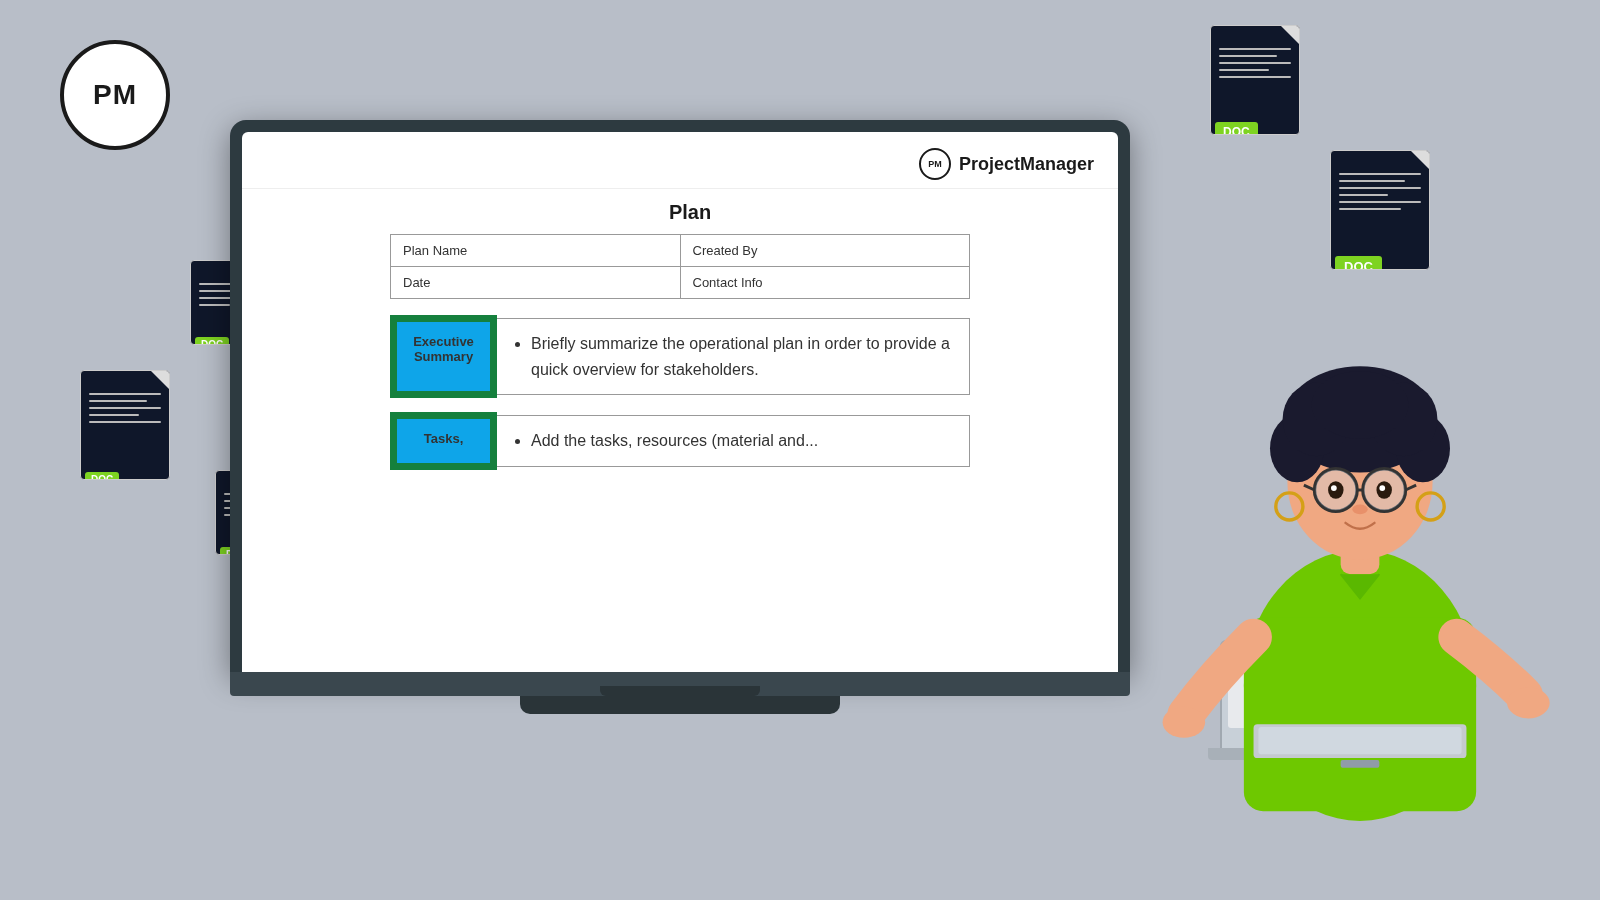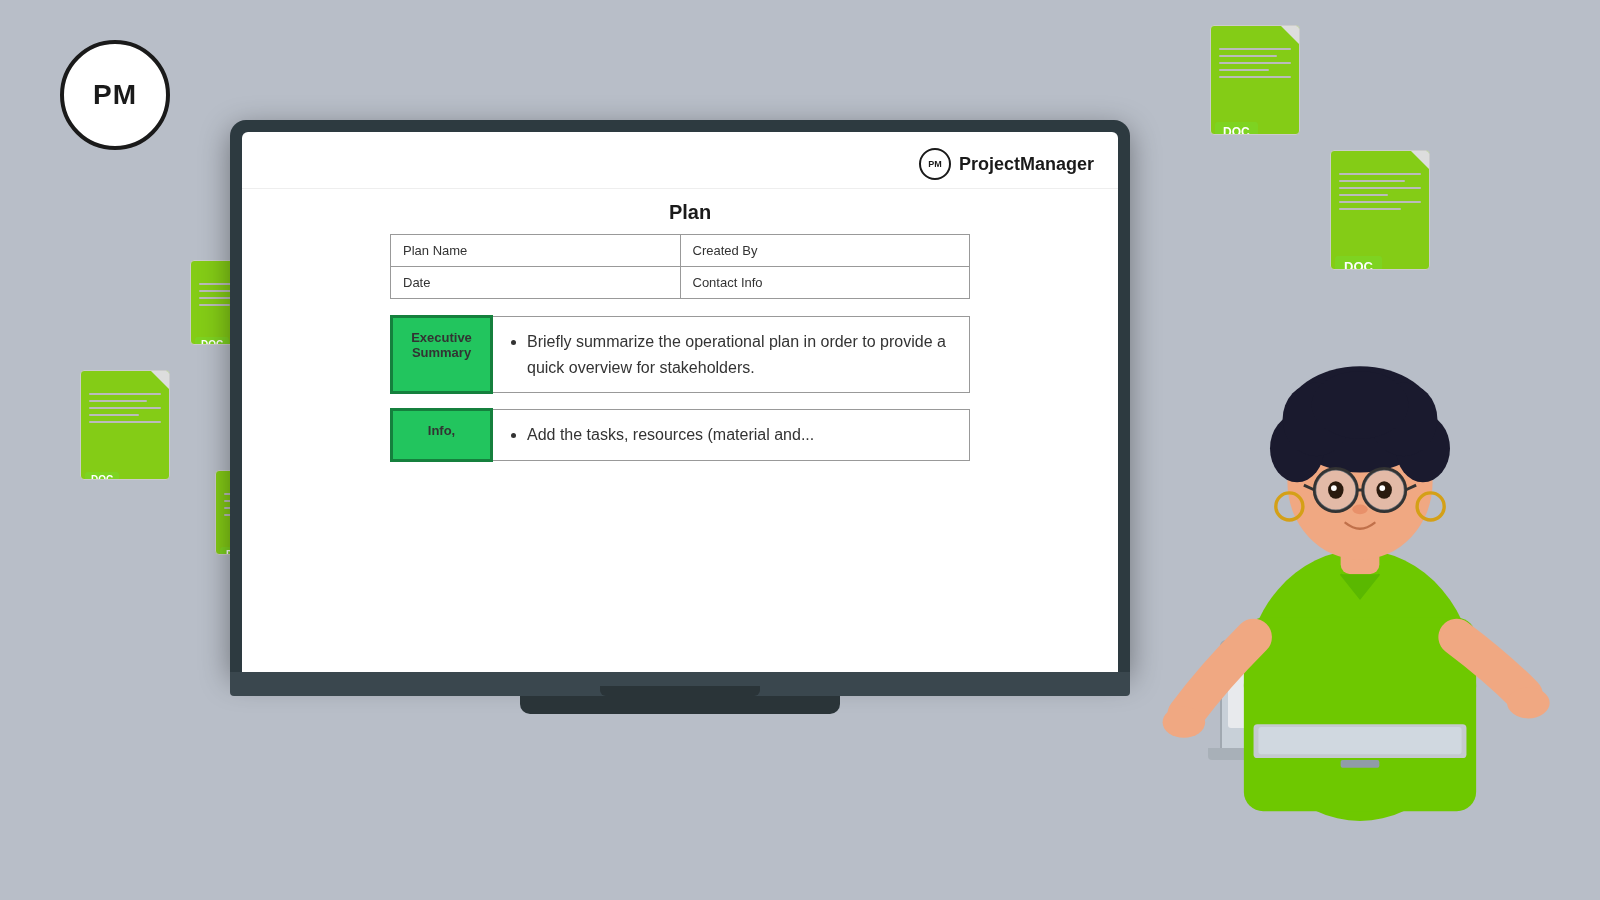--- a/index.html
+++ b/index.html
@@ -46,21 +46,21 @@
 
     .doc-icon {
       position: relative;
       width: 70px;
       height: 85px;
     }
 
     .doc-icon-paper {
       width: 70px;
       height: 85px;
-      background: #84cc16;
+      background: #0f172a;
       border: 1.5px solid #ccc;
       border-radius: 4px;
       position: relative;
       overflow: hidden;
     }
 
     .doc-icon-paper::before {
       content: '';
       position: absolute;
       top: 0; right: 0;
@@ -280,29 +280,29 @@
 
     
     .section-table {
       width: 580px;
       margin: 0 auto 14px;
       border-collapse: collapse;
       border: 1px solid #999;
     }
 
     .section-label {
-      background: #22c55e;
+      background: #0ea5e9;
       width: 100px;
       padding: 12px 10px;
       font-size: 13px;
       font-weight: bold;
       color: #333;
       vertical-align: top;
       text-align: center;
-      border: 3px solid #15803d;
+      border: 7px solid #15803d;
     }
 
     .section-content {
       padding: 12px 16px;
       font-size: 16px;
       color: #333;
       vertical-align: top;
       border: 1px solid #999;
     }
 
@@ -446,21 +446,21 @@
               </ul>
             </td>
           </tr>
         </tbody>
           </table>
 
 
         <table class="section-table">
           <tbody>
               <tr>
-            <td class="section-label">Info,</td>
+            <td class="section-label">Tasks,</td>
             <td class="section-content">
               <ul>
                 <li>Add the tasks, resources (material and...</li>
               </ul>
             </td>
           </tr>
         </tbody>
           </table>
       </div>
     </div>

